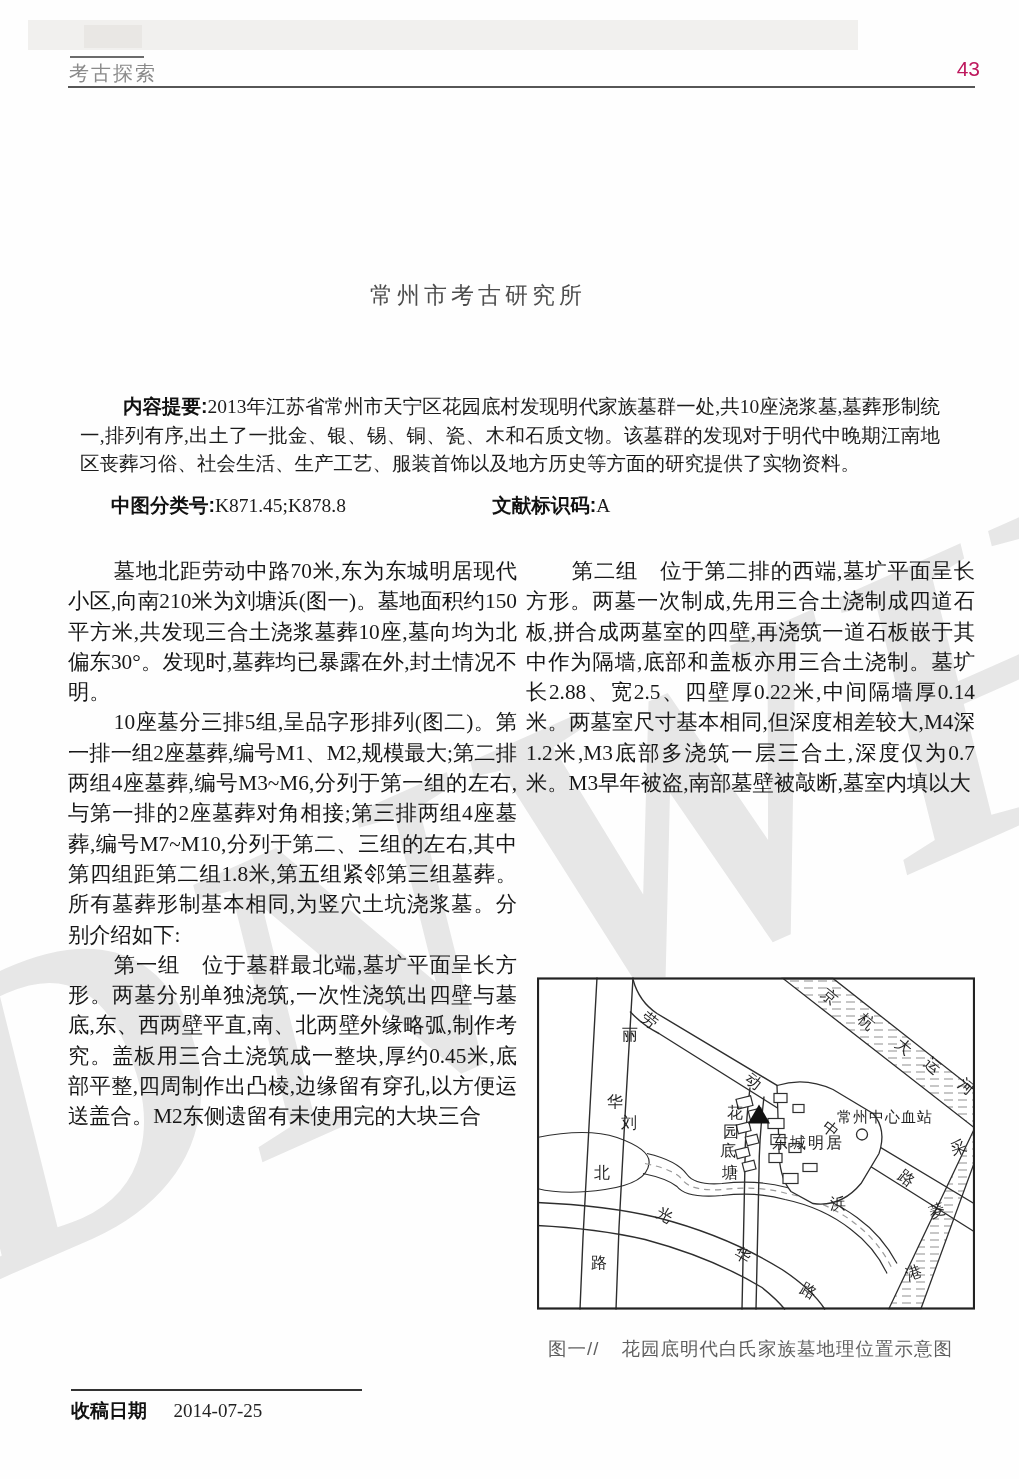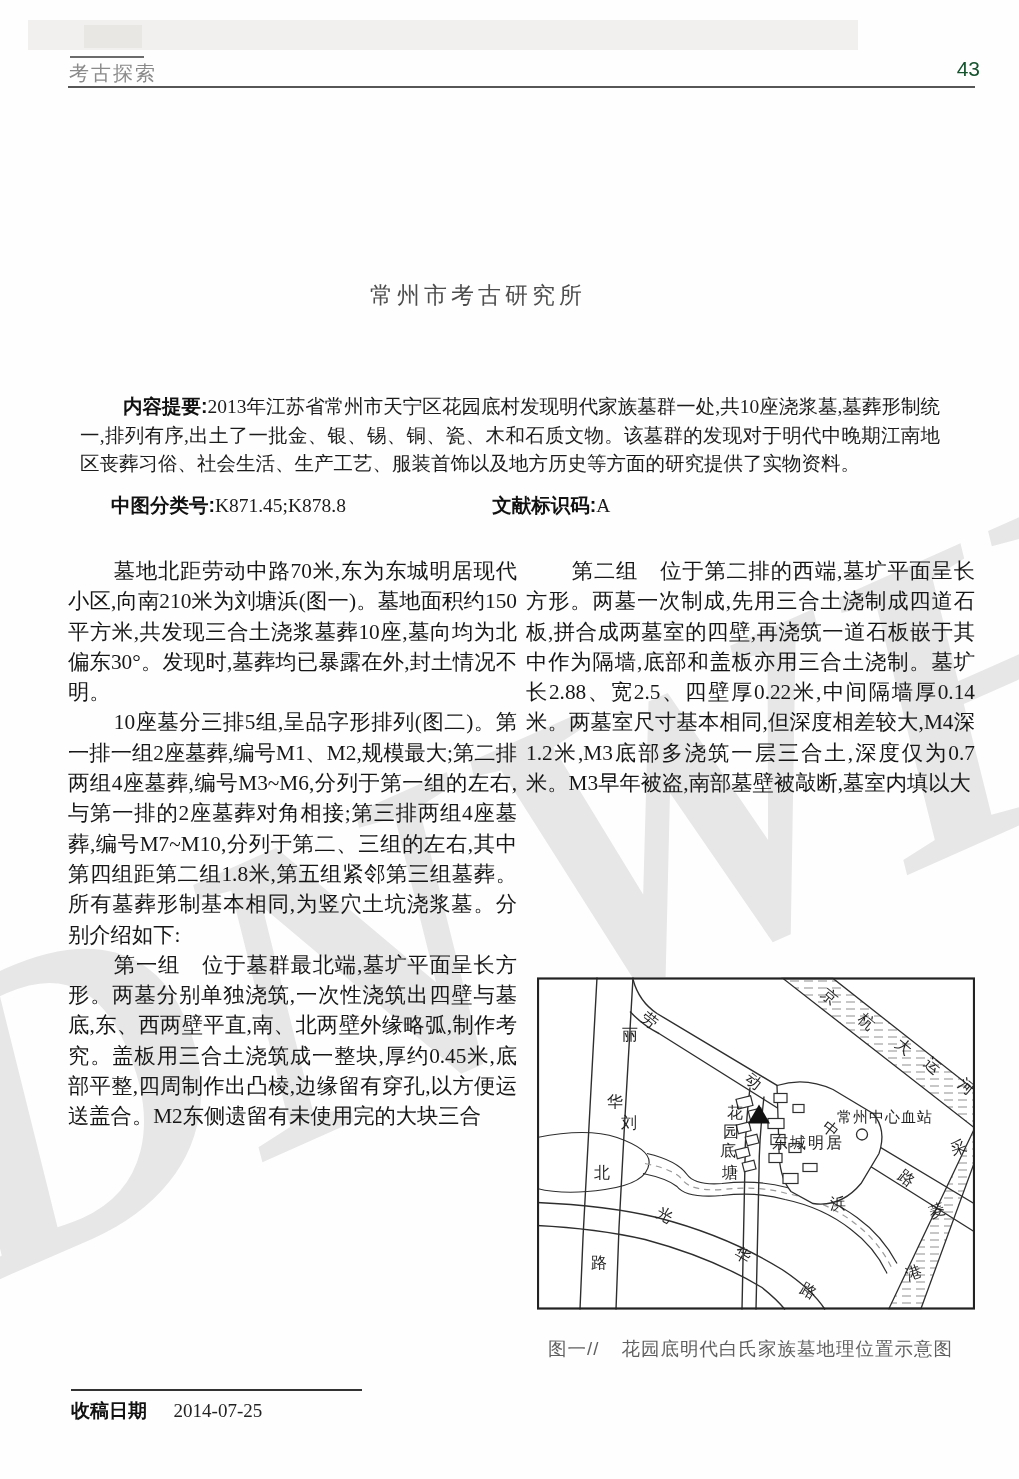--- a/index.html
+++ b/index.html
@@ -11,21 +11,21 @@
   .abs{position:absolute;}
   
   .scan-top{left:28px;top:20px;width:830px;height:30px;background:#f1f0ee;}
   .scan-smudge{left:84px;top:25px;width:58px;height:23px;background:#e9e7e4;}
   
   .hdr-shortline{left:70px;top:56px;width:74px;height:2px;background:#6b6b6b;}
   .hdr-section{left:69px;top:60px;font-family:"Liberation Sans","DejaVu Sans",sans-serif;
     font-size:20px;color:#8a8a8a;letter-spacing:2px;}
   .hdr-line{left:68px;top:86px;width:907px;height:2px;background:#565656;}
   .hdr-page{left:940px;top:57px;width:40px;text-align:right;
-    font-family:"Liberation Sans","DejaVu Sans",sans-serif;font-size:21px;color:#14532d;}
+    font-family:"Liberation Sans","DejaVu Sans",sans-serif;font-size:21px;color:#be185d;}
   
   .title{left:0;top:150px;width:1019px;text-align:center;font-size:46px;font-weight:bold;
     letter-spacing:3px;color:#111;}
   .author{left:0;top:280px;width:956px;text-align:center;font-size:23px;color:#4d4d4d;
     letter-spacing:4px;}
   
   .abstract{left:68px;top:380px;width:884px;font-size:19.5px;line-height:28.6px;
     text-align:justify;word-break:break-all;}
   .abstract p{margin:12px;text-indent:2.2em;}
   .blabel{font-family:"Liberation Sans","DejaVu Sans",sans-serif;font-weight:bold;color:#111;}

